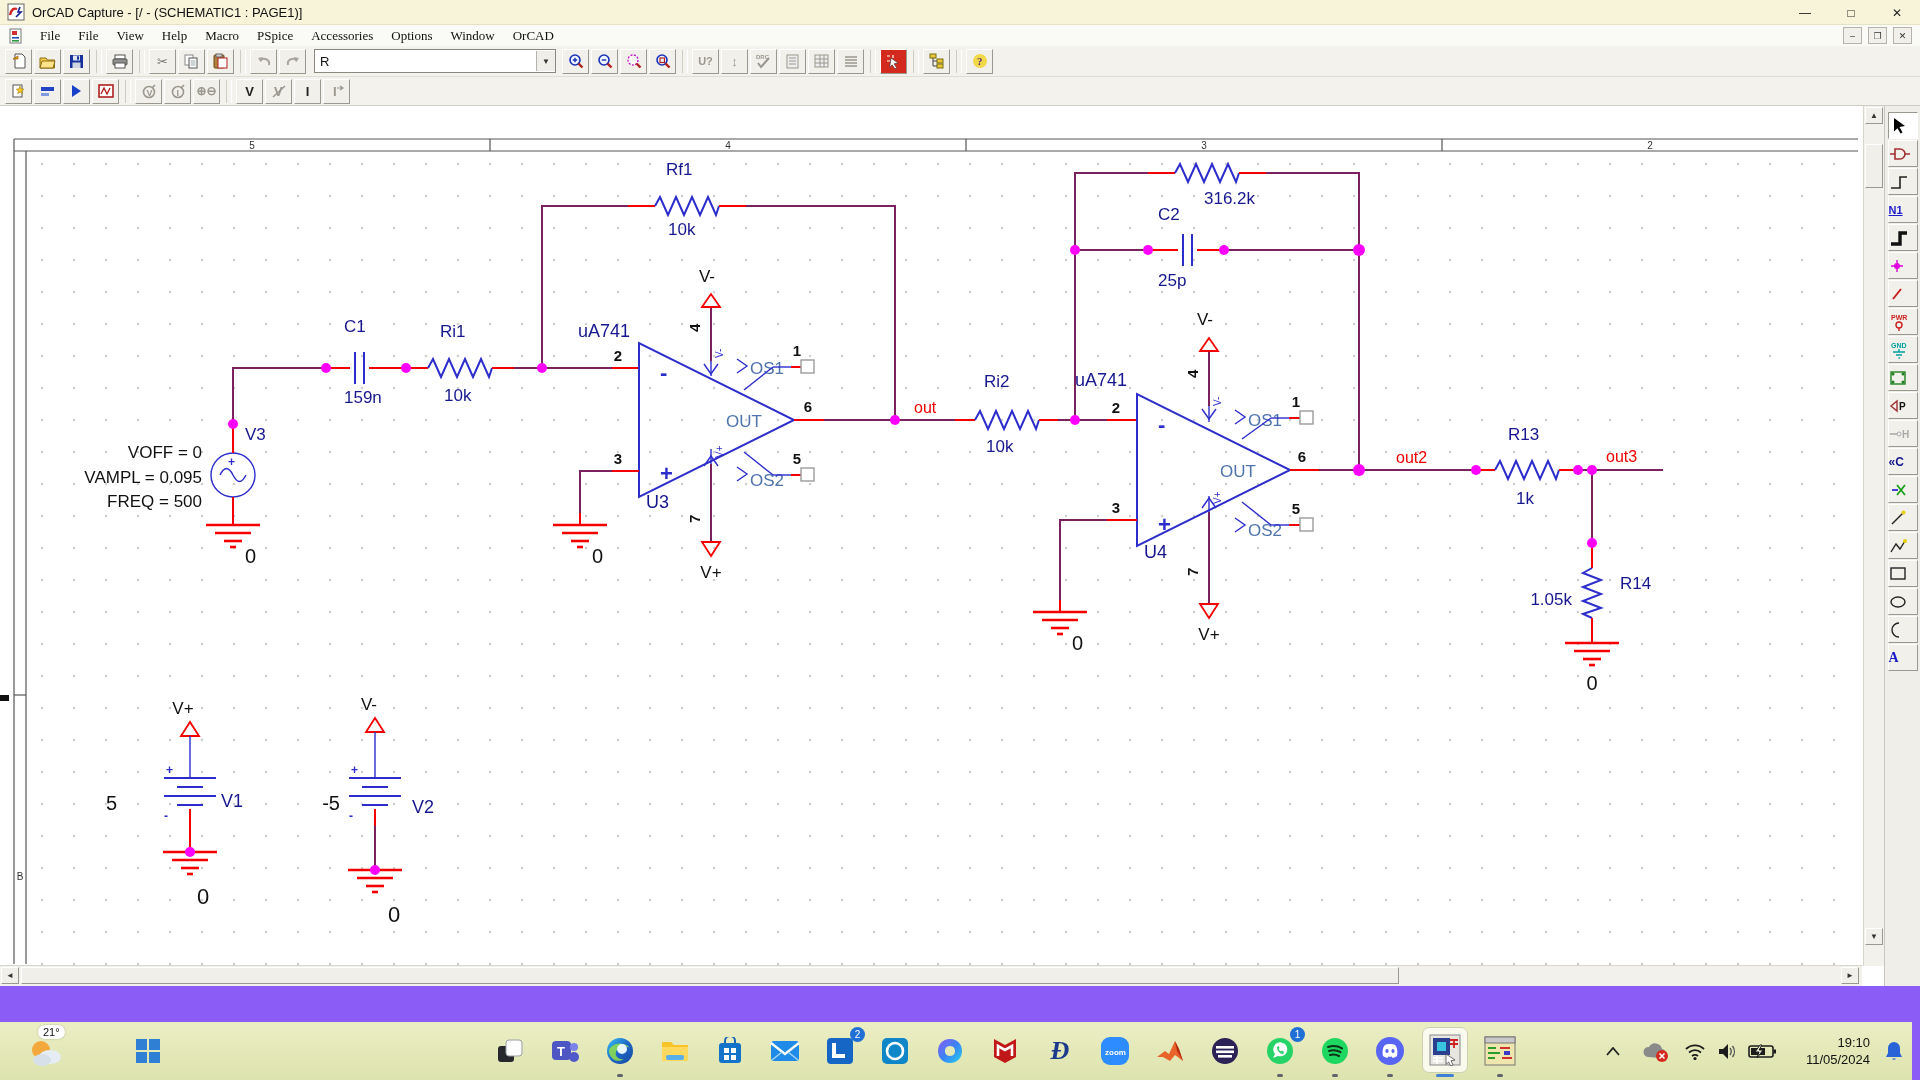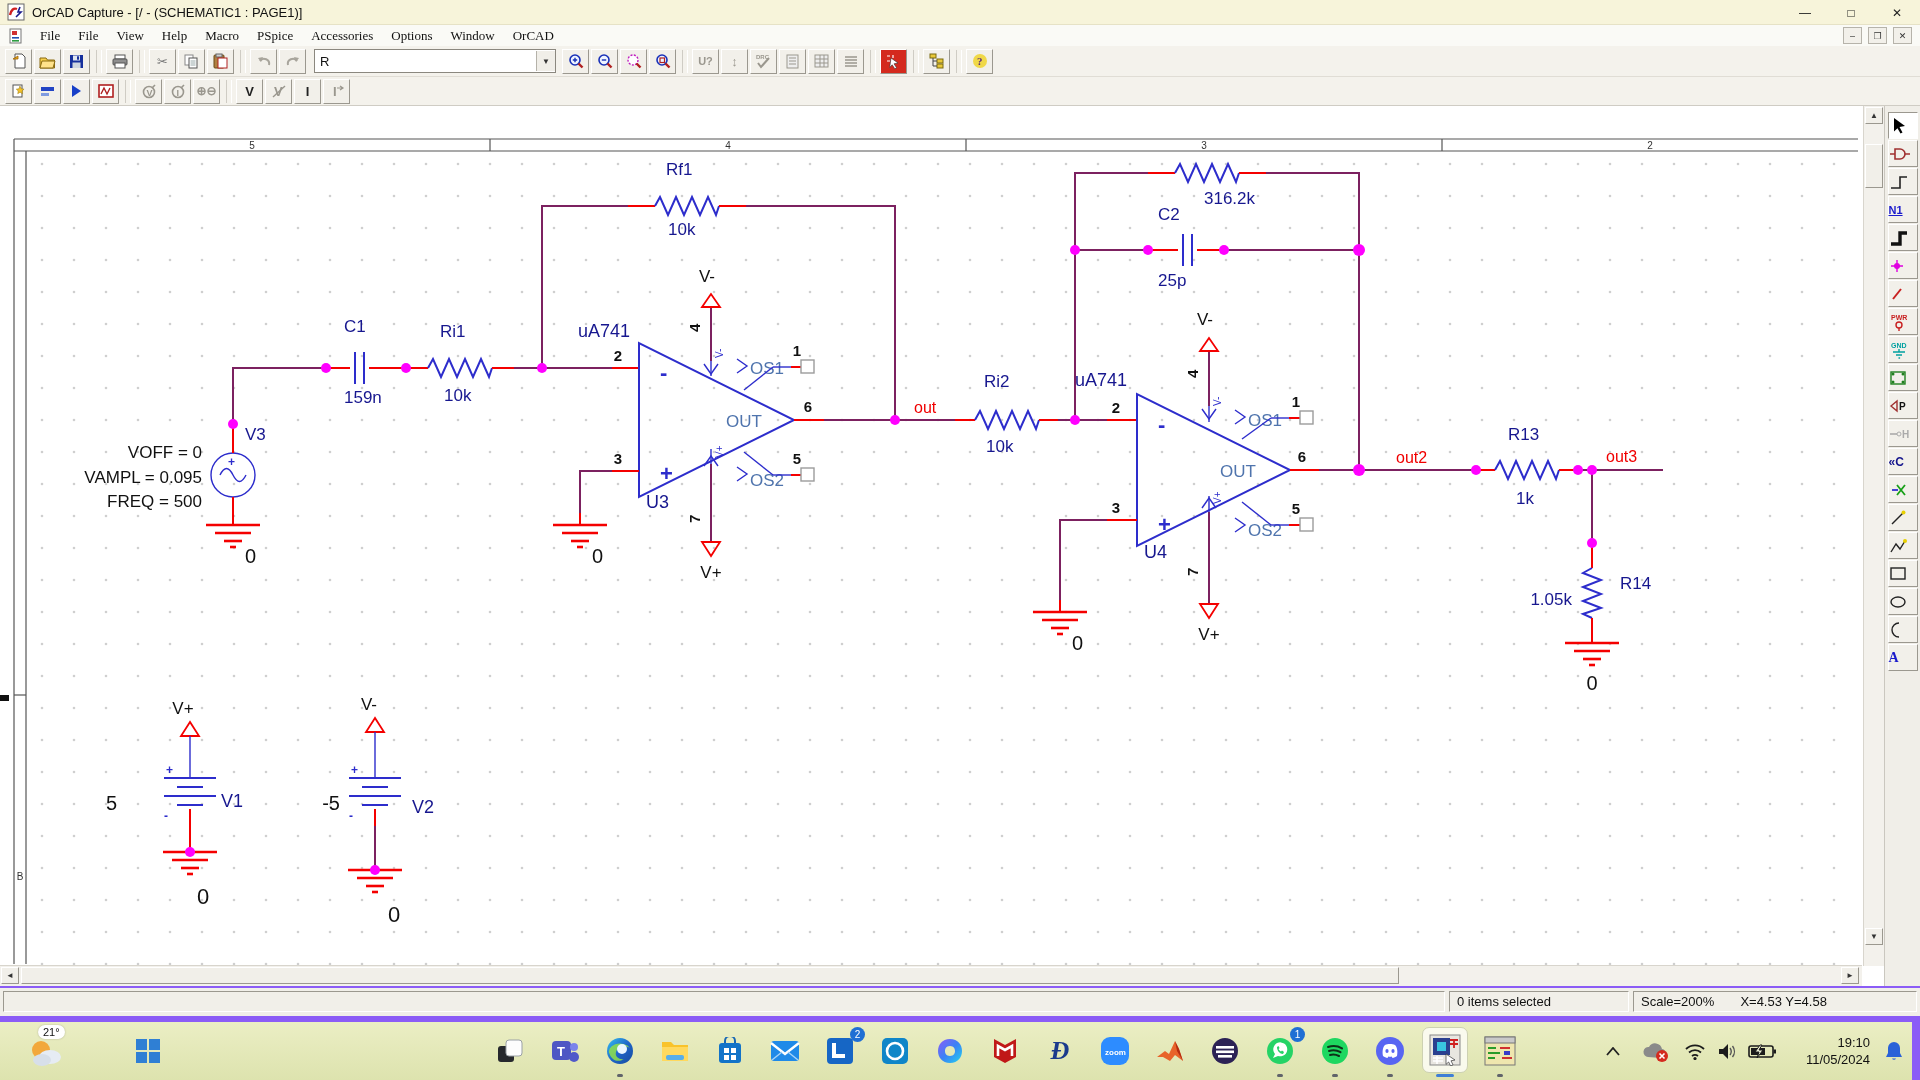--- a/index.html
+++ b/index.html
@@ -773,30 +773,20 @@
           <svg width="14" height="18">
             <path d="M10 2 A7 7 0 0 0 10 16" fill="none" stroke="#222" stroke-width="1.4"></path>
           </svg>
         </div>
       <div class="pb">
           <span style="font:700 14px 'Liberation Serif';color:#1a1acc">A</span>
         </div>
     </div>
   </div>
 
-  <div id="statusbar">
-    <div class="panel" style="left:3px;width:1442px"></div>
-    <div class="panel" style="left:1449px;width:180px">
-      <span>0 items selected</span>
-    </div>
-    <div class="panel" style="left:1633px;right:3px">
-      <span>Scale=200%</span>
-      <span style="margin-left:26px">X=4.53 Y=4.58</span>
-    </div>
-  </div>
 
   <div id="taskbar">
 
     <div class="tkicon" style="left:26px">
       <svg width="36" height="36">
           <circle cx="13" cy="17" r="9" fill="#f2a83b"></circle>
           <ellipse cx="22" cy="24" rx="11" ry="7" fill="#e6ecf4"></ellipse>
           <ellipse cx="14" cy="27" rx="9" ry="6" fill="#d7dfe9"></ellipse>
         </svg>
       <span class="wpill">21°</span>

